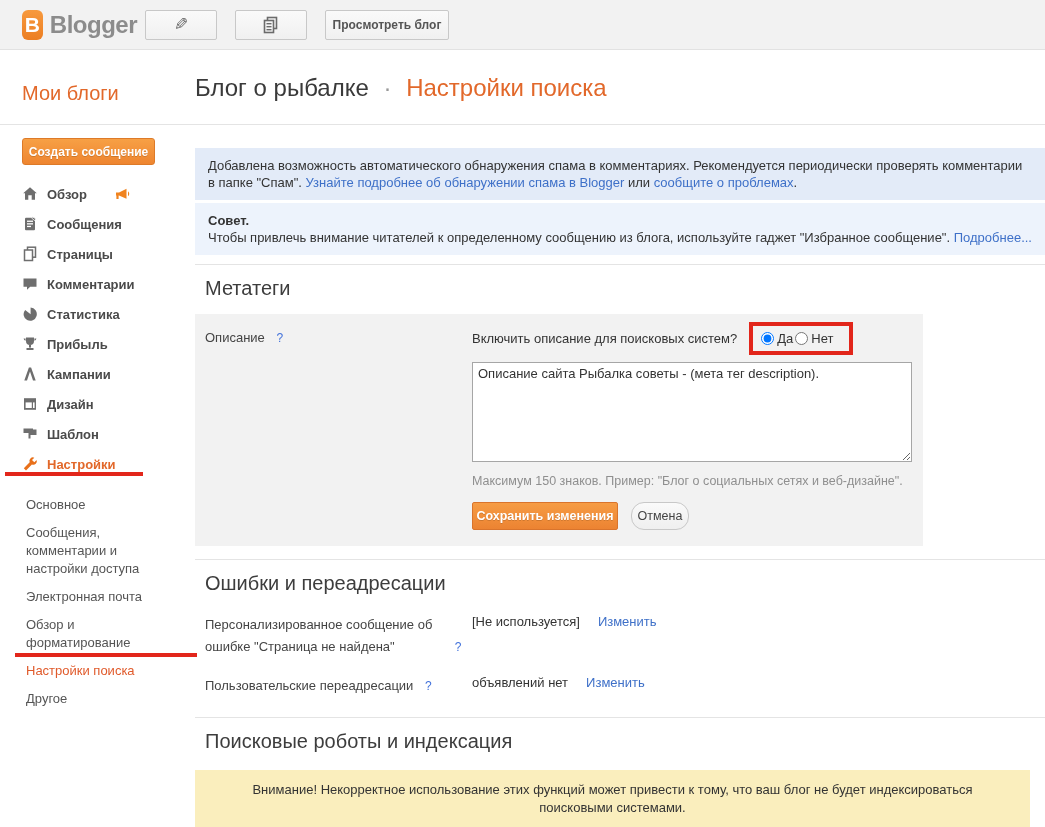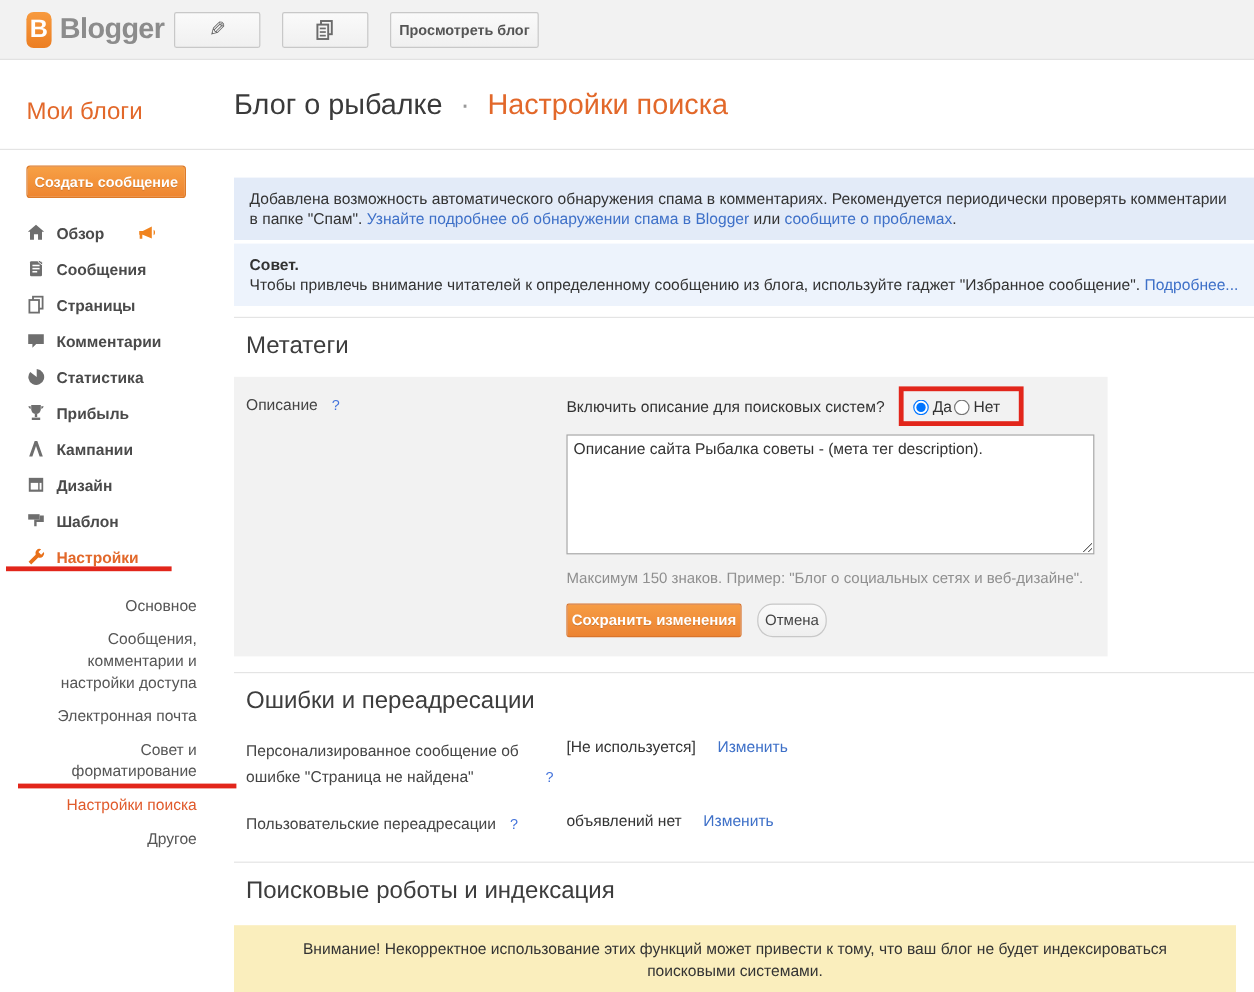--- a/index.html
+++ b/index.html
@@ -25,21 +25,21 @@
   
   .crumbbar { height:75px; position:relative; border-bottom:1px solid #e4e4e4; background:#fff; }
   .crumb-my { position:absolute; left:22px; top:32px; font-size:20px; color:#e2682a; cursor:pointer; }
   .crumb-rest { position:absolute; left:195px; top:24px; font-size:24px; }
   .crumb-blog { color:#3a3a3a; }
   .crumb-sep { color:#999; margin:0 8px; }
   .crumb-cur { color:#e2682a; }
 
   
   .content { display:flex; height:701px; }
-  .sidebar { width:195px; position:relative; flex:none;text-align:right; }
+  .sidebar { width:195px; position:relative; flex:none; }
   .main { width:850px; flex:none; }
 
   
   .create-btn { margin:13px 0 0 22px; width:133px; height:27px;
     background:linear-gradient(#f7a045,#ee8530); border:1px solid #dd7a28;
     border-radius:3px; color:#fff; font-weight:bold; font-size:12px;
     display:flex; align-items:center; justify-content:center; cursor:pointer;
     text-shadow:0 1px 0 rgba(0,0,0,.15); }
   .nav { margin-top:14px;font-weight:bold; }
   .nav-item { height:30px; display:flex; align-items:center; padding-left:22px;
@@ -70,21 +70,21 @@
   .sec-title { font-size:20px; color:#3d3d3d; margin:12px 0 0 10px; font-weight:normal; }
 
   
   .panel { margin-top:14px; width:728px; background:#f2f2f2; display:flex; padding-bottom:16px; }
   .label-col { width:277px; flex:none; padding:16px 0 0 10px; font-size:13px; color:#444; }
   .help-q { color:#4272db; font-size:12px; margin-left:8px; cursor:pointer; }
   .field-col { flex:1; padding-top:8px; }
   .radio-row { display:flex; align-items:center; }
   .radio-q { font-size:13px; color:#333; }
   .red-box { border:4px solid #e2261b; padding:5px 14px 5px 8px; margin-left:12px;
-    display:flex; align-items:flex-end; }
+    display:flex; align-items:center; }
   .red-box label { font-size:13px; margin:0 2px 0 3px; cursor:pointer; }
   .red-box input { cursor:pointer; }
   .desc-textarea { margin-top:7px; width:440px; height:100px; border:1px solid #a6a6a6;
     font-family:"Liberation Sans", sans-serif; font-size:13px; padding:3px 5px;
     color:#333; background:#fff; resize:both; }
   .helper { margin-top:8px; font-size:12.5px; color:#8f8f8f; }
   .btn-row { margin-top:14px; display:flex; align-items:center; }
   .save-btn { width:146px; height:28px; background:linear-gradient(#f69c44,#ec8332);
     border:1px solid #d9742c; border-radius:2px; color:#fff; font-weight:bold;
     font-size:12.5px; cursor:pointer; text-shadow:0 1px 0 rgba(0,0,0,.15); }
@@ -244,21 +244,21 @@
             </svg>
         </span>
         <span>Настройки</span>
       </div>
     </div>
 
     <div class="subnav">
       <div class="subnav-item">Основное</div>
       <div class="subnav-item">Сообщения, комментарии и настройки доступа</div>
       <div class="subnav-item">Электронная почта</div>
-      <div class="subnav-item">Совет и форматирование</div>
+      <div class="subnav-item">Обзор и форматирование</div>
       <div class="subnav-item orange">Настройки поиска</div>
       <div class="subnav-item">Другое</div>
     </div>
 
     <div class="annot-line l1"></div>
     <div class="annot-line l2"></div>
   </div>
 
   <div class="main">
 

